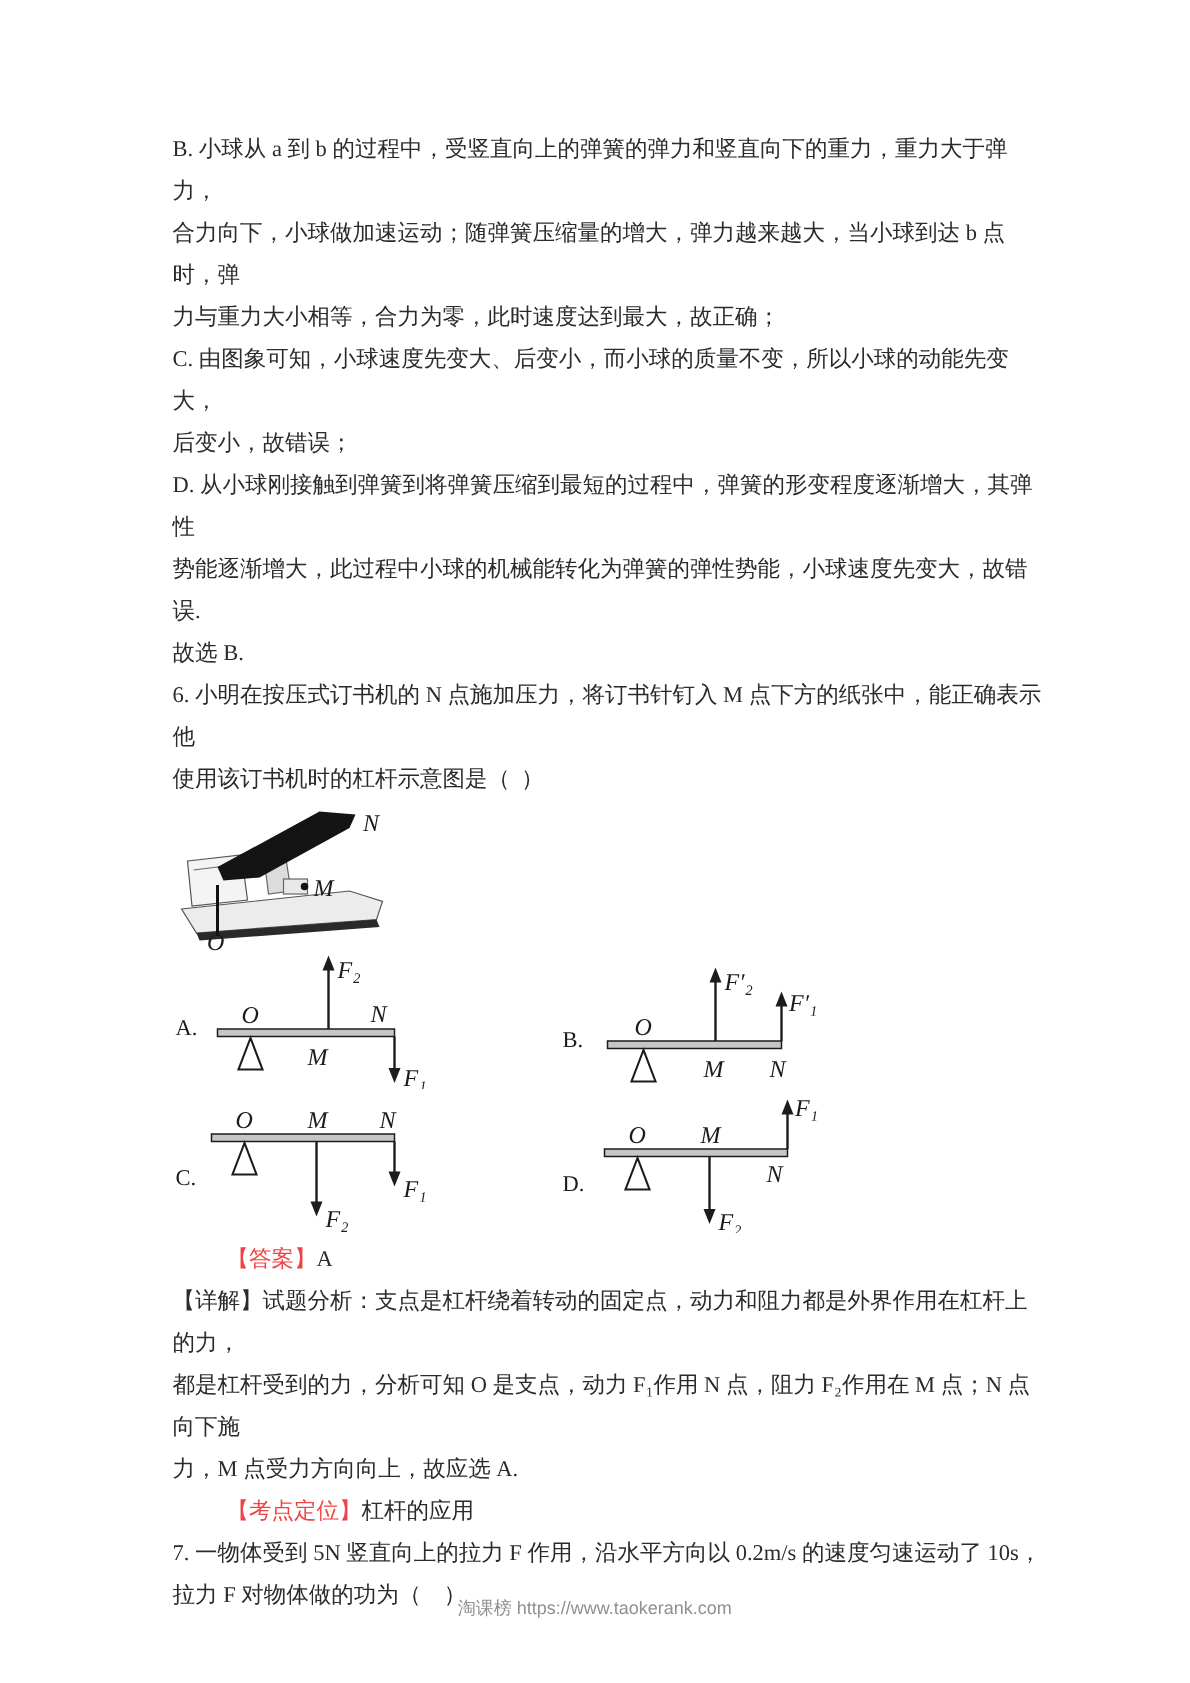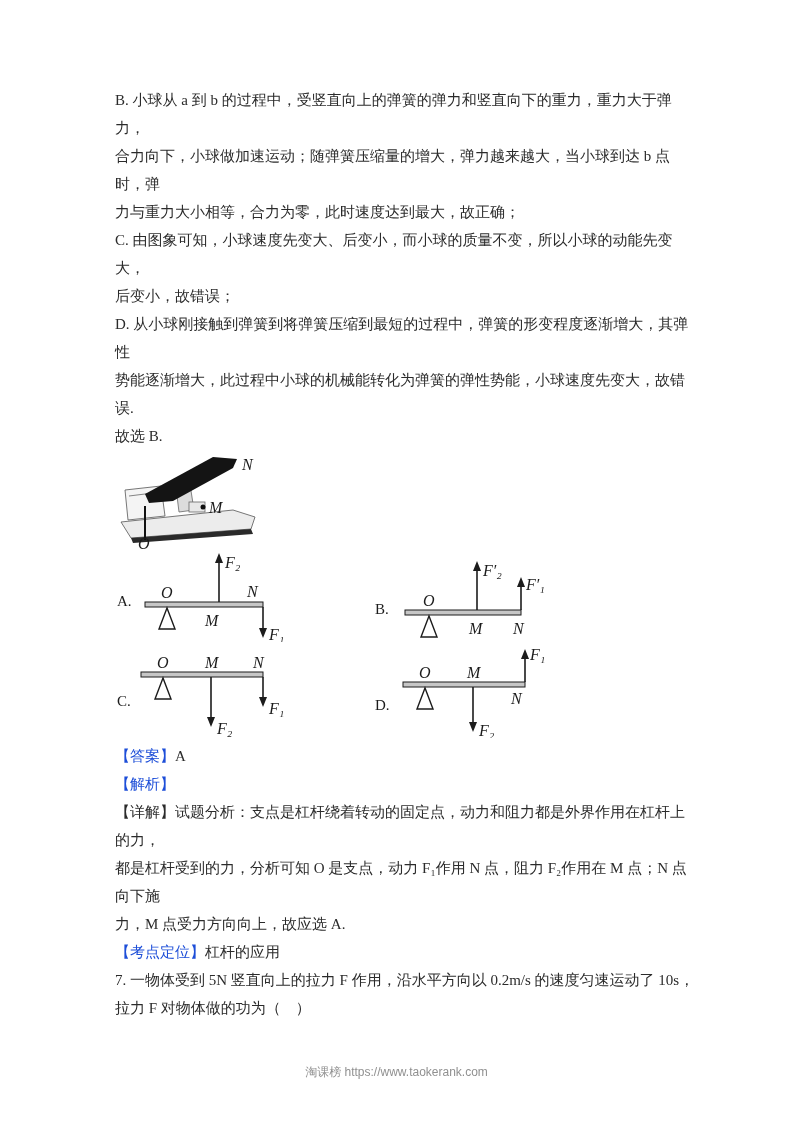--- a/index.html
+++ b/index.html
@@ -5,21 +5,21 @@
   * { box-sizing: border-box; }
   html,body { margin:0; padding:0; background:#ffffff; }
   .page {
     position:relative; width:793px; height:1122px; margin:0 auto;
     background:#ffffff; overflow:hidden;
     font-family:"Liberation Serif","DejaVu Serif",serif;
     color:#2b2b2b;
   }
   .content { position:absolute; left:115px; top:86px; width:584px; }
   .line { margin:0; font-size:15px; line-height:28px; white-space:pre-wrap; }
-  .blue { color:#1d4ed8; }
+  .blue { color:#ef4444;margin-left:36px; }
   .stapler-wrap { height:100px; padding-top:2px; }
   .lever-grid { display:grid; grid-template-columns:258px 1fr; margin-bottom:4px; }
   .lever-cell-r1 { height:92px; }
   .lever-cell-r2 { height:96px; }
   .footer {
     position:absolute; left:0; right:0; top:1064px; text-align:center;
     font-family:"Liberation Sans","DejaVu Sans",sans-serif;
     font-size:12px; color:#909090;
   }
   
@@ -40,20 +40,22 @@
 
     <p class="line">B. 小球从 a 到 b 的过程中，受竖直向上的弹簧的弹力和竖直向下的重力，重力大于弹力，
 合力向下，小球做加速运动；随弹簧压缩量的增大，弹力越来越大，当小球到达 b 点时，弹
 力与重力大小相等，合力为零，此时速度达到最大，故正确；</p>
     <p class="line">C. 由图象可知，小球速度先变大、后变小，而小球的质量不变，所以小球的动能先变大，
 后变小，故错误；</p>
     <p class="line">D. 从小球刚接触到弹簧到将弹簧压缩到最短的过程中，弹簧的形变程度逐渐增大，其弹性
 势能逐渐增大，此过程中小球的机械能转化为弹簧的弹性势能，小球速度先变大，故错误.
 故选 B.</p>
 
+    <p class="line">6. 小明在按压式订书机的 N 点施加压力，将订书针钉入 M 点下方的纸张中，能正确表示他
+使用该订书机时的杠杆示意图是（  ）</p>
 
     <div class="stapler-wrap">
       <svg width="155" height="98" viewBox="0 0 155 98">
 
         <polygon points="6,70 118,58 140,65 136,77 16,86" fill="#ececec" stroke="#555" stroke-width="0.8"></polygon>
         <polygon points="16,86 136,77 138,82 18,91" fill="#2a2a2a"></polygon>
 
         <polygon points="10,38 46,34 50,64 13,68" fill="#f4f4f4" stroke="#555" stroke-width="0.8"></polygon>
         <line x1="14" y1="44" x2="46" y2="40" class="stroke-thin"></line>
 
@@ -135,21 +137,20 @@
           <polygon points="152,7 148,17 156,17" class="head"></polygon>
           <text x="157" y="18" class="pt">F₁</text>
           <line x1="100" y1="45" x2="100" y2="85" class="arrow"></line>
           <polygon points="100,90 96,80 104,80" class="head"></polygon>
           <text x="106" y="94" class="pt">F₂</text>
         </svg>
       </div>
     </div>
 
     <p class="line"><span class="blue">【答案】</span><span>A</span></p>
-    <p class="line"><span class="blue">【解析】</span></p>
     <p class="line">【详解】试题分析：支点是杠杆绕着转动的固定点，动力和阻力都是外界作用在杠杆上的力，
 都是杠杆受到的力，分析可知 O 是支点，动力 F₁作用 N 点，阻力 F₂作用在 M 点；N 点向下施
 力，M 点受力方向向上，故应选 A.</p>
     <p class="line"><span class="blue">【考点定位】</span><span>杠杆的应用</span></p>
 
     <p class="line">7. 一物体受到 5N 竖直向上的拉力 F 作用，沿水平方向以 0.2m/s 的速度匀速运动了 10s，
 拉力 F 对物体做的功为（    ）</p>
 
   </div>
 

